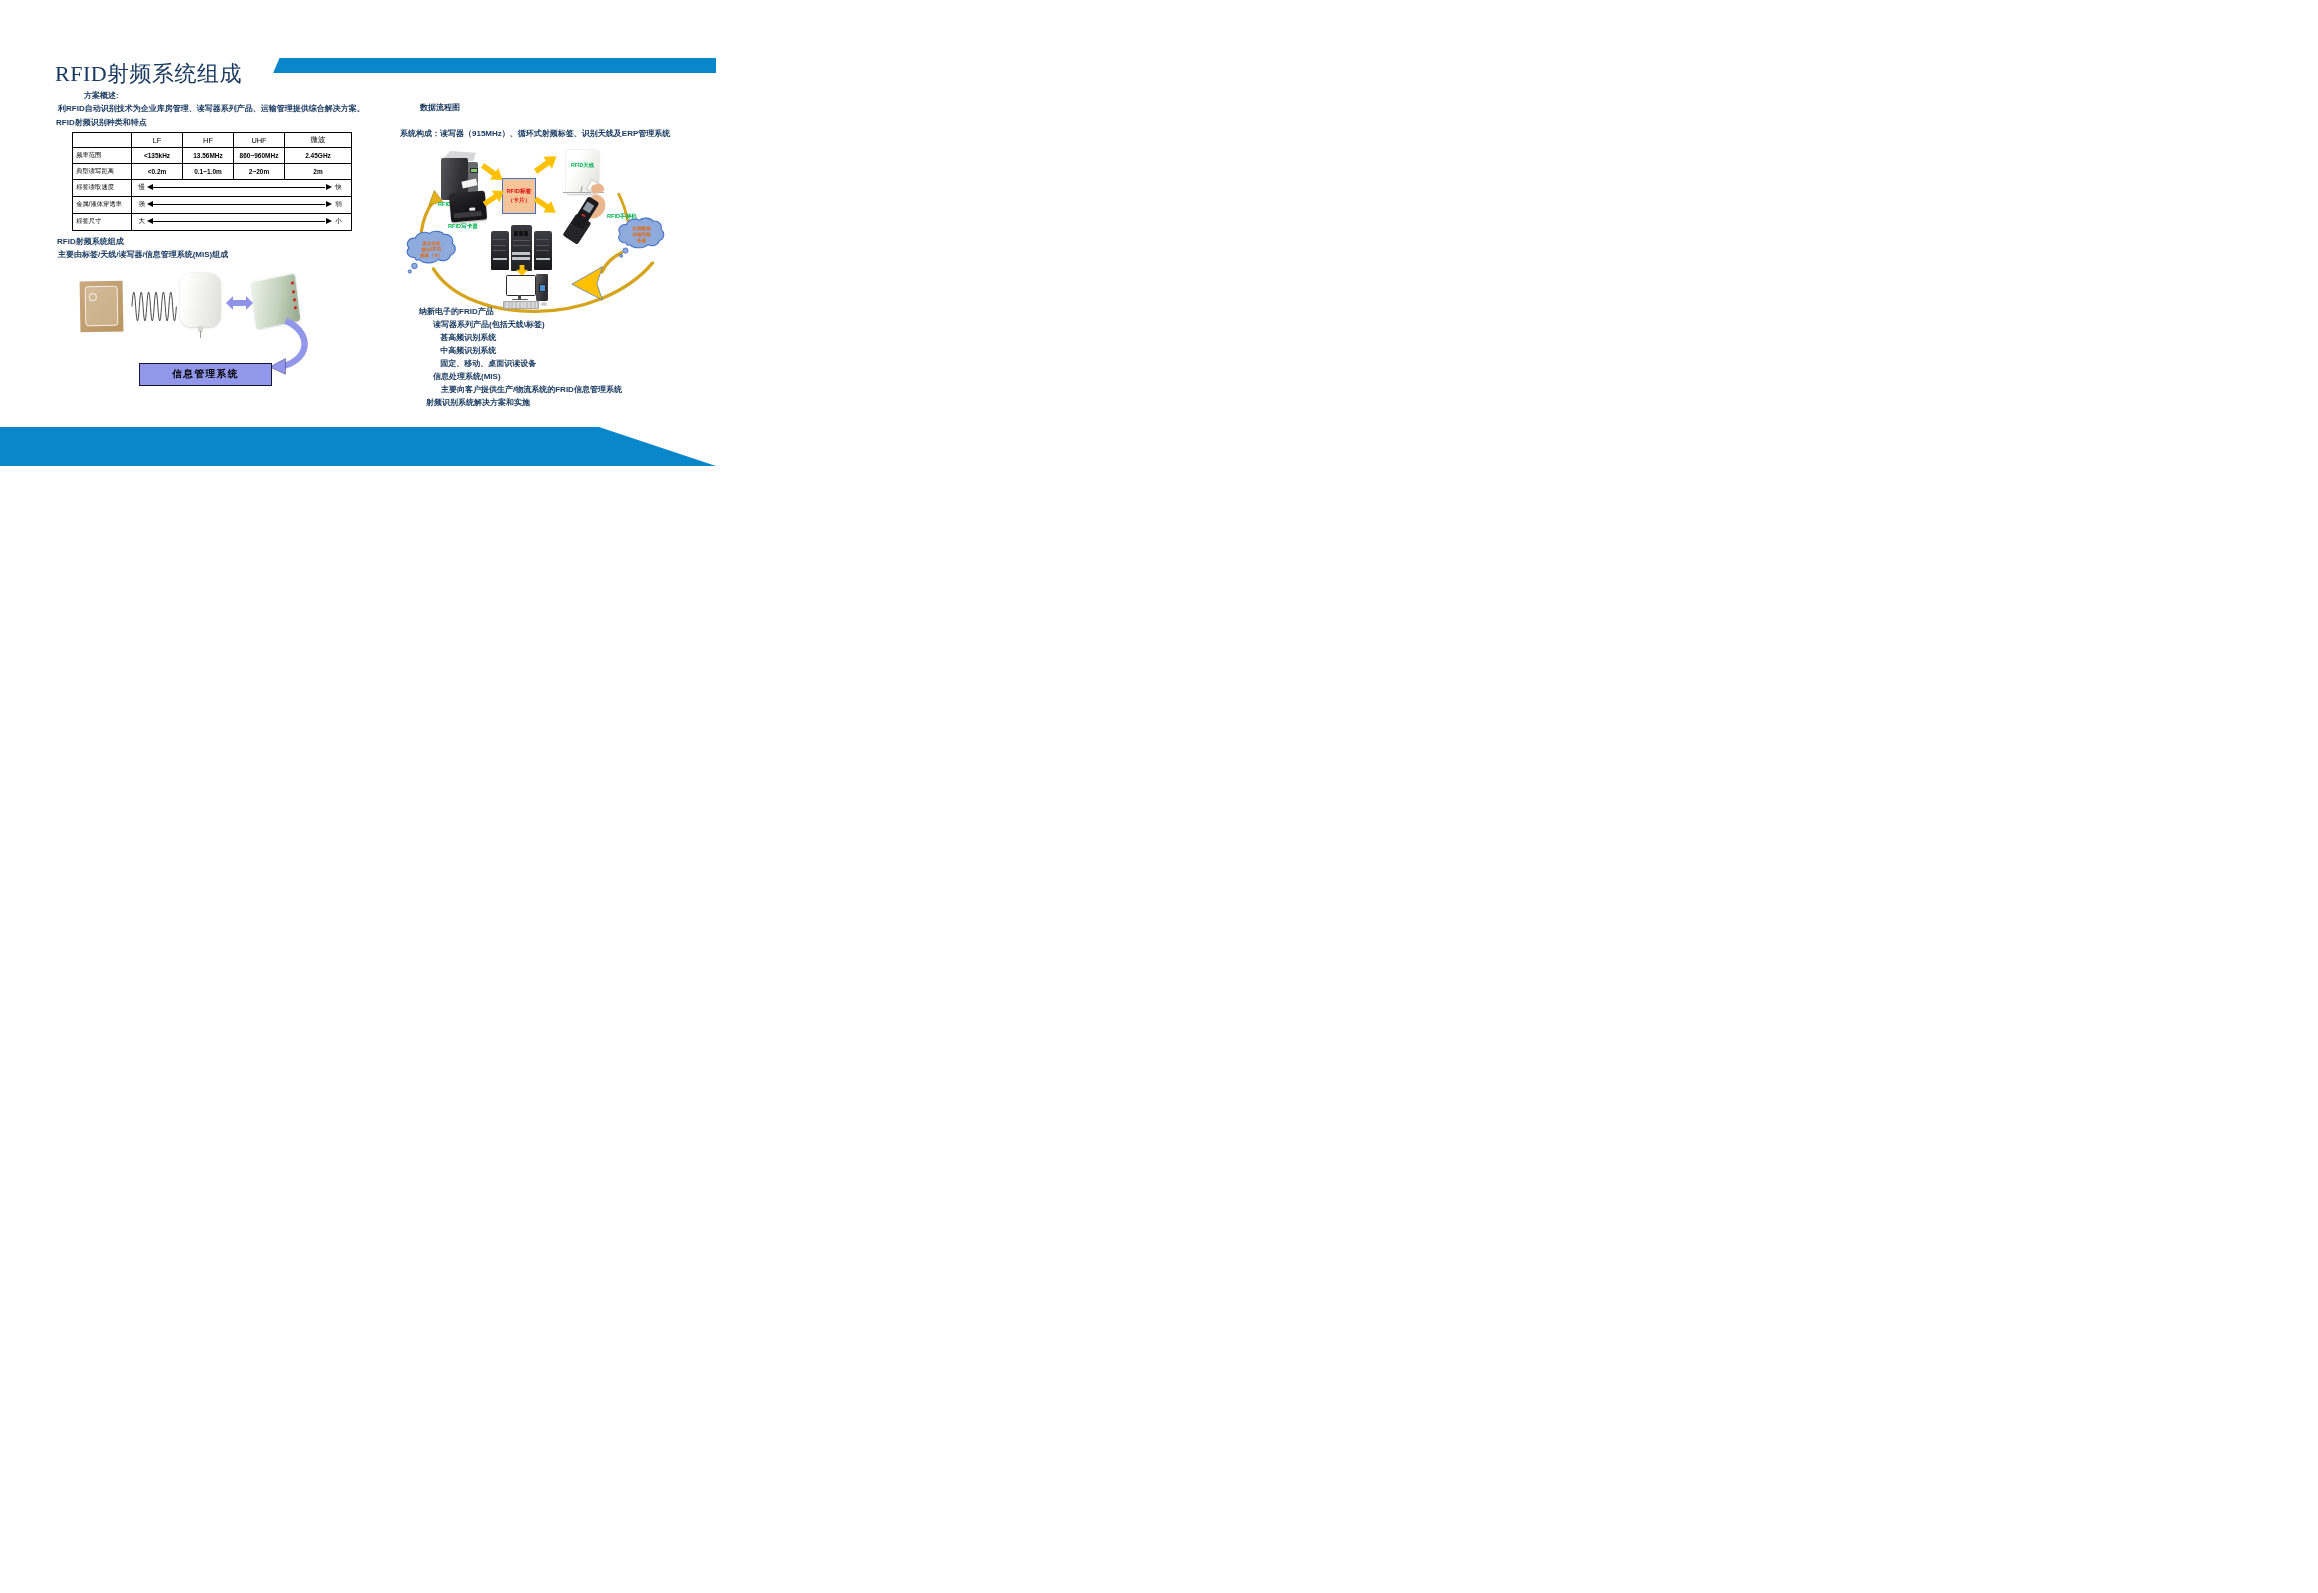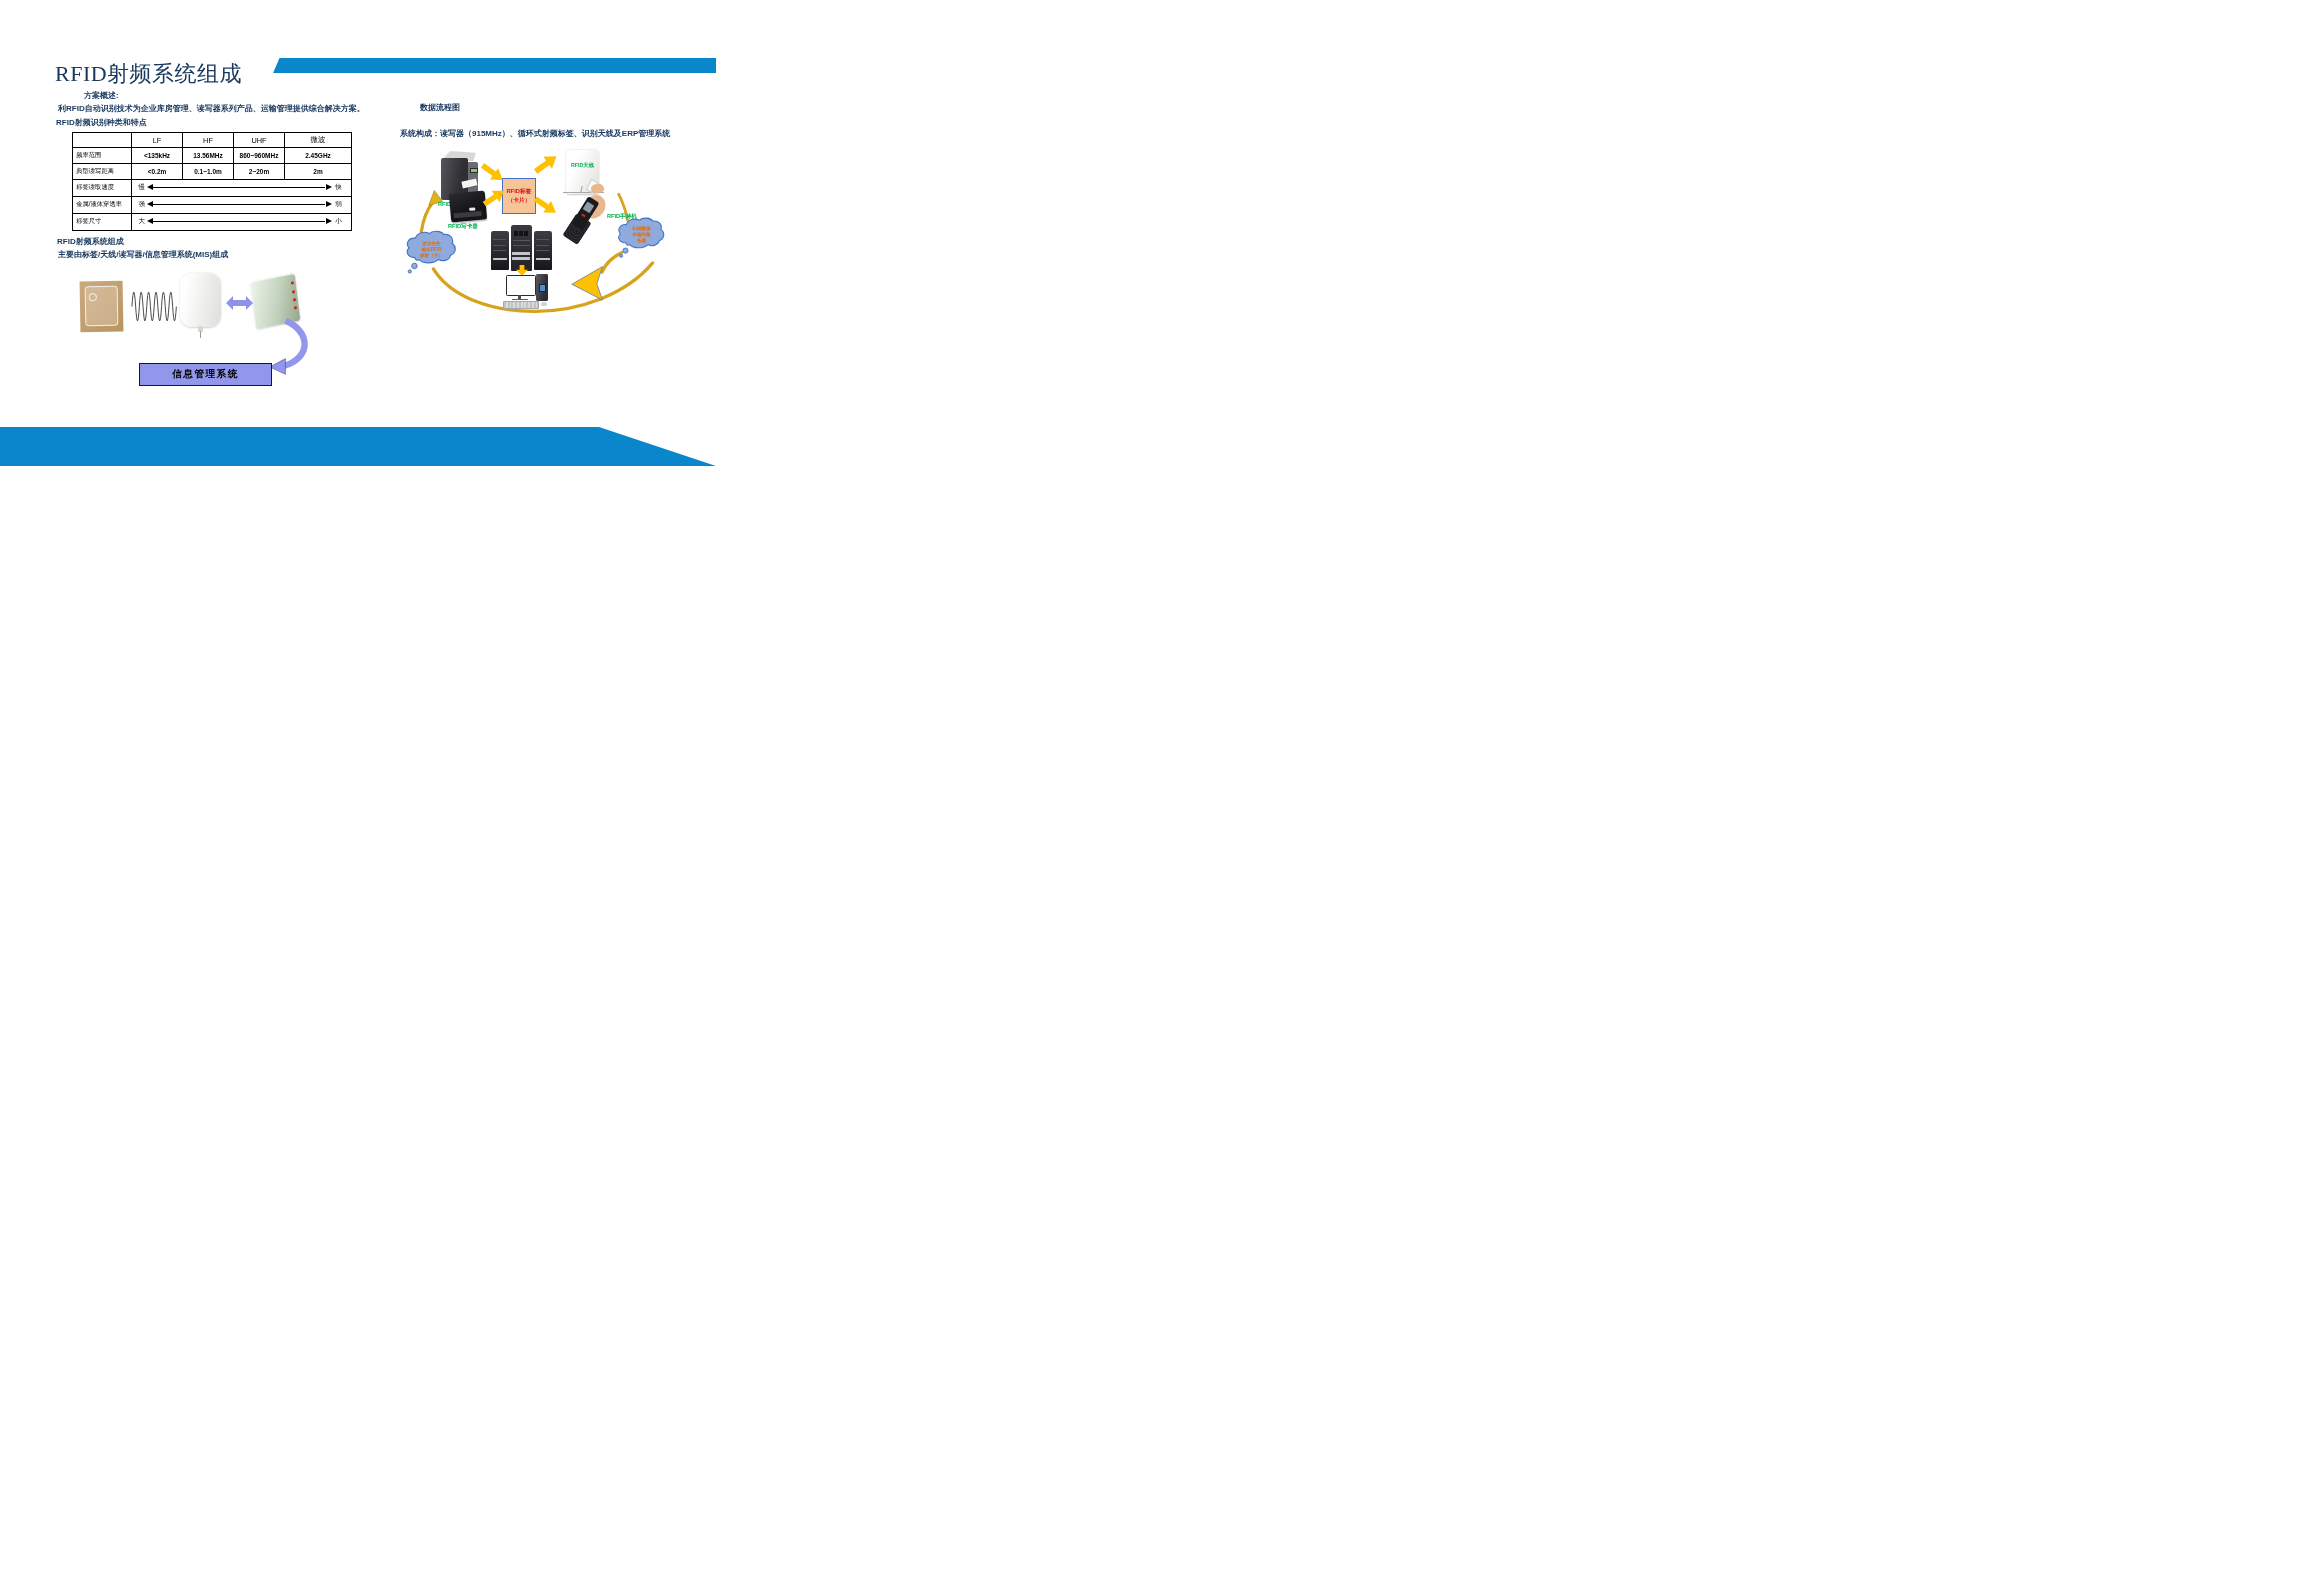--- a/index.html
+++ b/index.html
@@ -343,17 +343,27 @@
       <circle cx="24" cy="80" r="6" fill="#8FAADC" stroke="#4472C4" stroke-width="2"></circle>
       <circle cx="14" cy="92" r="3.5" fill="#8FAADC" stroke="#4472C4" stroke-width="2"></circle>
     </svg>
     <div class="ctext" style="padding-top:9.7px;">
       <div>扫描数据</div>
       <div>传输到服</div>
       <div>务器</div>
     </div>
   </div>
 
+  <div class="plist">
+    <div class="p-line" style="padding-left:0;">纳新电子的FRID产品</div>
+    <div class="p-line" style="padding-left:14px;">读写器系列产品(包括天线\标签)</div>
+    <div class="p-line" style="padding-left:21.3px;">甚高频识别系统</div>
+    <div class="p-line" style="padding-left:21.3px;">中高频识别系统</div>
+    <div class="p-line" style="padding-left:21.3px;">固定、移动、桌面识读设备</div>
+    <div class="p-line" style="padding-left:14px;">信息处理系统(MIS)</div>
+    <div class="p-line" style="padding-left:22px;">主要向客户提供生产/物流系统的FRID信息管理系统</div>
+    <div class="p-line" style="padding-left:7px;">射频识别系统解决方案和实施</div>
+  </div>
 
   <div class="footer"></div>
 
 </div>
 
 
 </body></html>

